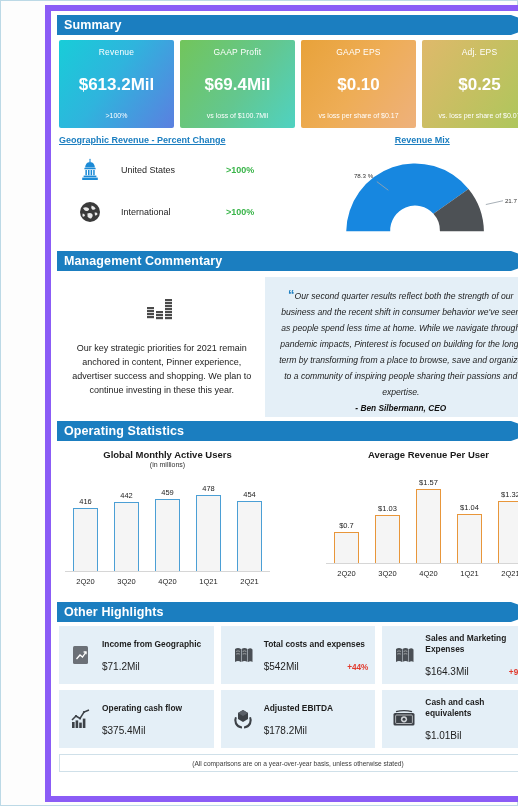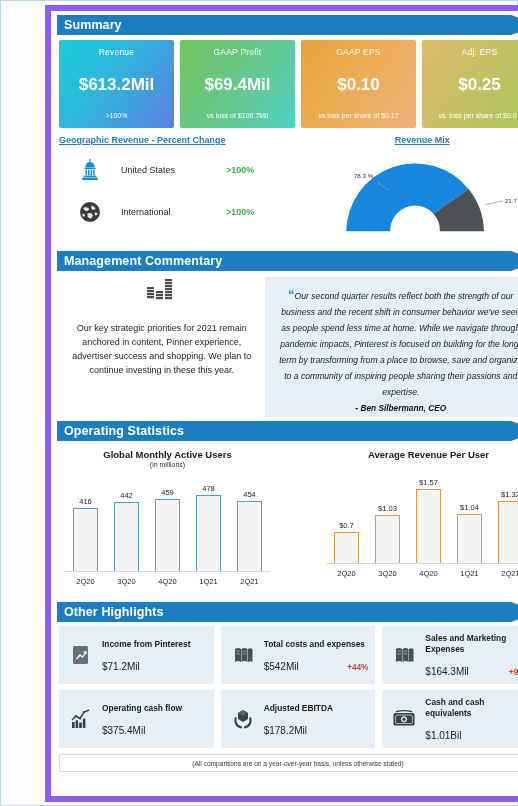--- a/index.html
+++ b/index.html
@@ -89,21 +89,21 @@
   .geo-val { font-size: 9px; color: #3ab54a; font-weight: bold; }
 
   .donut-wrap { position: relative; width: 100%; height: 92px; }
   .cb { font-size: 6.5px; fill: #333; }
 
   
   .comm { display: flex; margin: 6px 8px 0 8px; height: 140px; position: relative; }
   .comm-left {
     width: 43%;
     display: flex; flex-direction: column;
-    align-items: center; 
+    align-items: center; justify-content: center;
     padding: 0 6px;
   }
   .comm-left .ic { margin-bottom: 14px; }
   .comm-left p {
     font-size: 9px; line-height: 14px; color: #222; text-align: center;
   }
   .quote {
     width: 57%;
     background: #e4eff7;
     padding: 10px 12px 4px 12px;
@@ -378,21 +378,21 @@
 
       <div class="hlcard">
         <div class="hlicon">
           <svg width="22" height="24" viewBox="0 0 22 24">
             <rect x="3" y="3" width="15" height="18" rx="1.5" fill="#6b7077"></rect>
             <path d="M6.5 16 L10 12 L12.5 14 L16 9" stroke="#fff" stroke-width="1.3" fill="none"></path>
             <path d="M13.6 9 L16 9 L16 11.3" stroke="#fff" stroke-width="1.3" fill="none"></path>
           </svg>
         </div>
         <div class="hlbody">
-          <div class="hlttl">Income from Pinterest</div>
+          <div class="hlttl">Income from Geographic</div>
           <div class="hlvalrow">
             <div class="hlval">$71.2Mil</div>
             <div class="hlchg"></div>
           </div>
         </div>
       </div>
 
       <div class="hlcard">
         <div class="hlicon">
           <svg width="24" height="24" viewBox="0 0 24 24">

